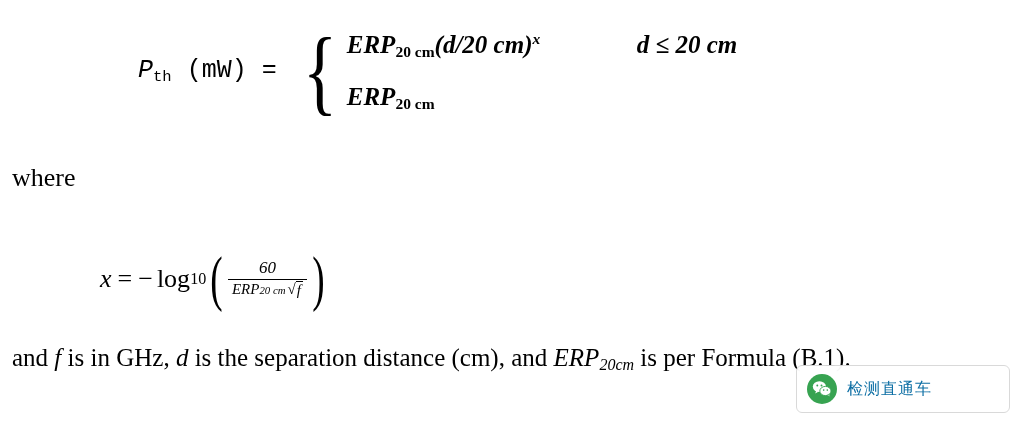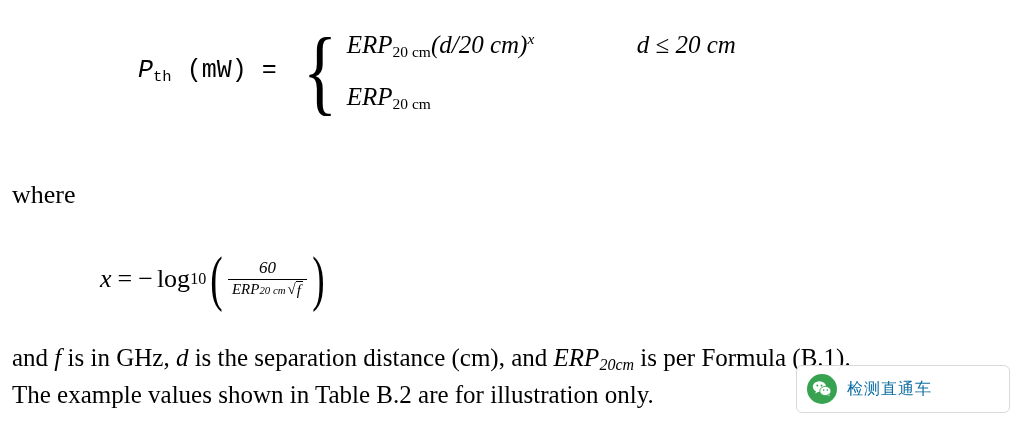--- a/index.html
+++ b/index.html
@@ -61,34 +61,35 @@
   .cases {
     display: flex;
     flex-direction: column;
     justify-content: center;
     gap: 22px;
   }
   .case-row {
     display: flex;
     align-items: baseline;
     white-space: nowrap;
+    font-weight: bold;
   }
   .case-expr {
     width: 290px;
     font-size: 25px;
   }
   .case-cond {
     font-size: 25px;
   }
 
   
   .where {
     position: absolute;
     left: 12px;
-    top: 180px;
+    top: 163px;
     font-size: 26px;
   }
 
   
   .xformula {
     position: absolute;
     left: 100px;
     top: 250px;
     display: flex;
     align-items: center;
@@ -233,21 +234,20 @@
             <span class="radical">√</span>
             <span class="rad-body">f</span>
           </span>
         </span>
     </span>
     <span class="paren">)</span>
   </div>
 
   <div class="para">
     <div class="line"><span>and </span><span class="italic">f</span><span> is in GHz, </span><span class="italic">d</span><span> is the separation distance (cm), and </span><span class="italic">ERP</span><span class="subsm">20cm</span><span> is per Formula (B.1).</span></div>
-    <div class="line">The example values shown in Table B.2 are for illustration only.</div>
   </div>
 
   <div class="badge">
     <span class="badge-logo">
       <svg width="20" height="18" viewBox="0 0 20 18" aria-hidden="true">
         <ellipse cx="7.4" cy="6.6" rx="6.6" ry="5.4" fill="#ffffff"></ellipse>
         <polygon points="4.2,10.5 3.2,13.6 6.4,11.8" fill="#ffffff"></polygon>
         <circle cx="5.3" cy="5.5" r="0.95" fill="#2fa04a"></circle>
         <circle cx="9.5" cy="5.5" r="0.95" fill="#2fa04a"></circle>
         <ellipse cx="13.4" cy="11.0" rx="5.6" ry="4.6" fill="#ffffff" stroke="#2fa04a" stroke-width="0.9"></ellipse>

